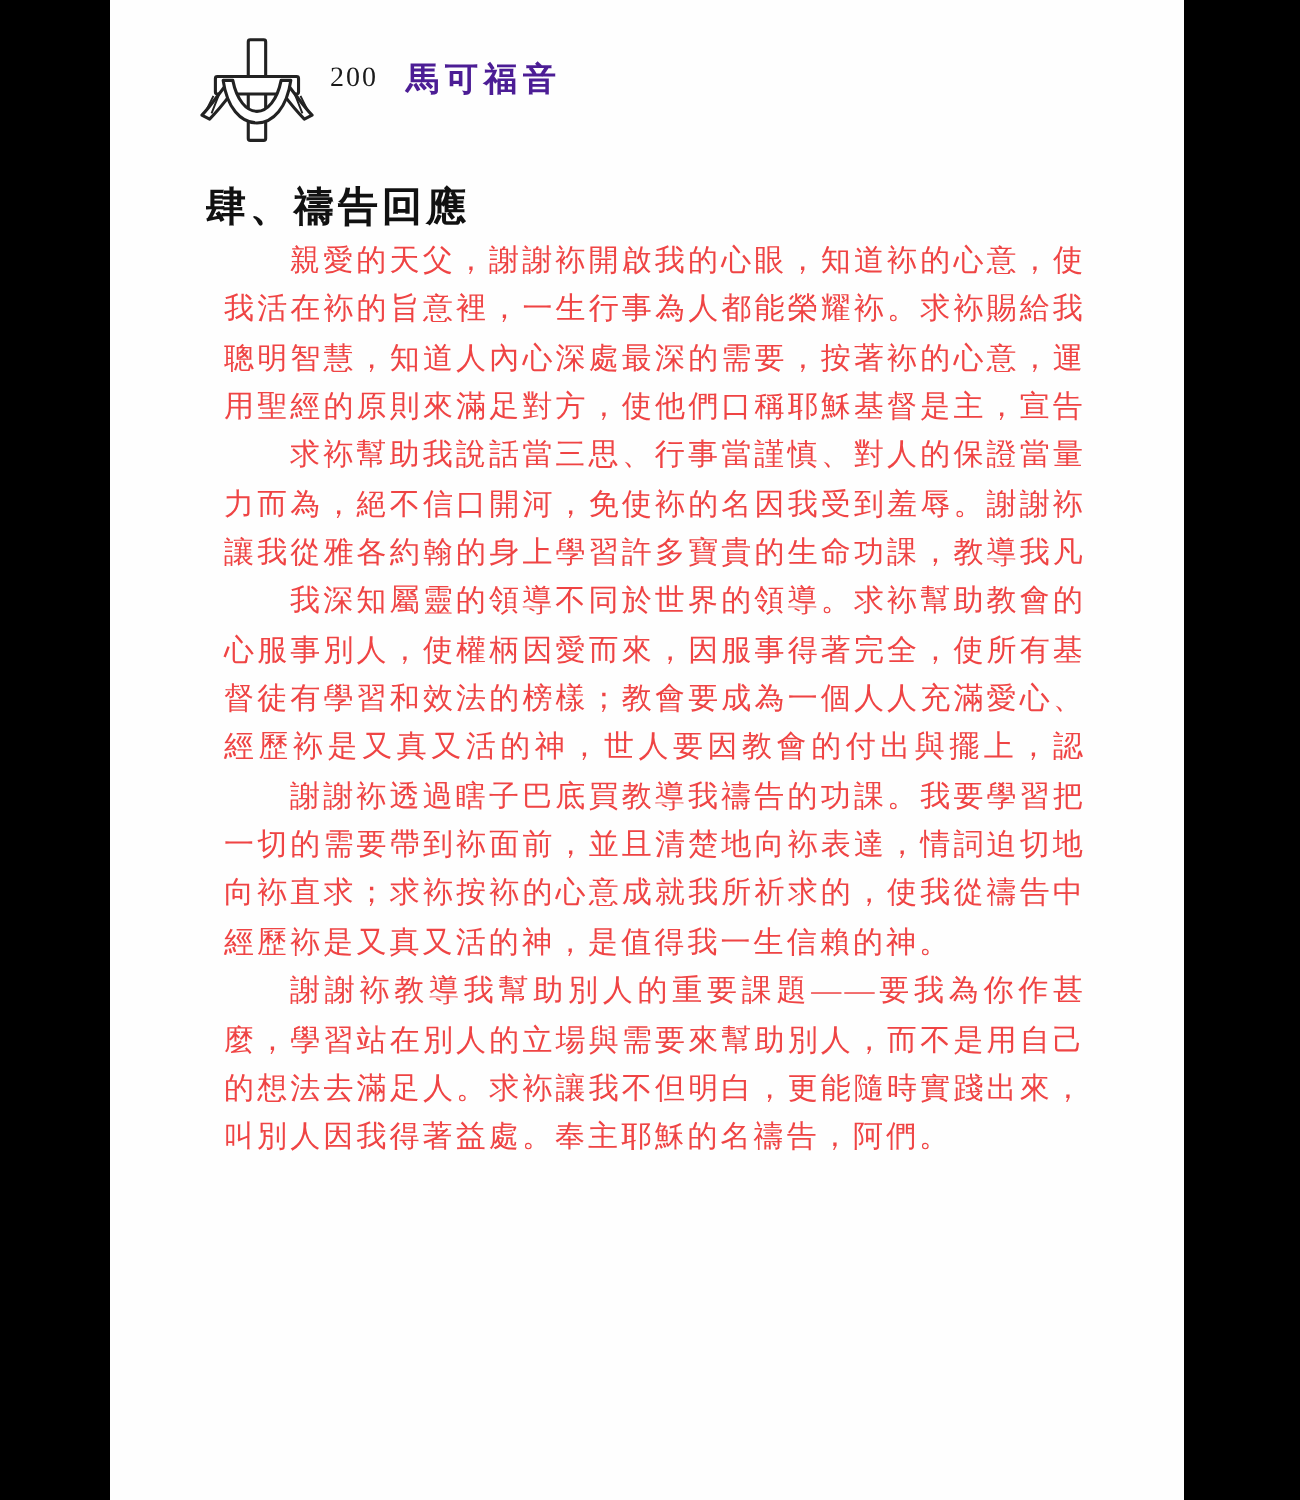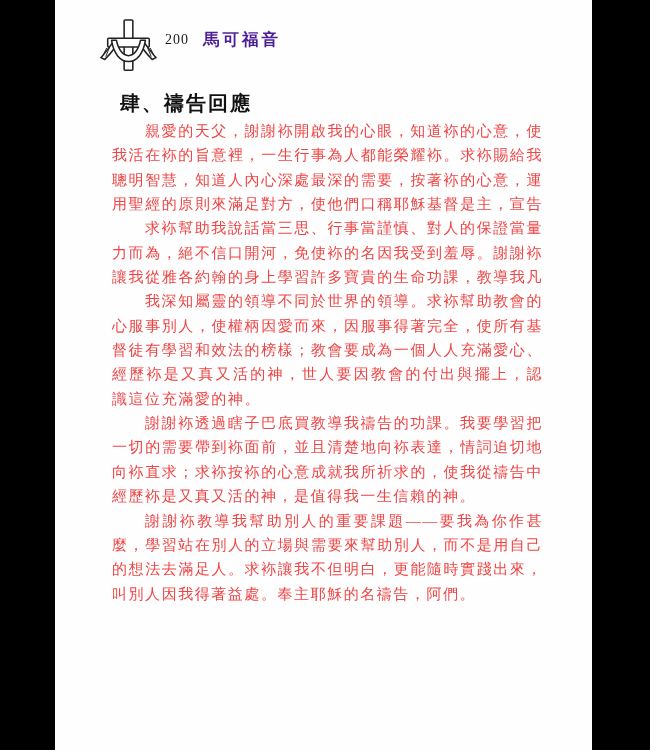--- a/index.html
+++ b/index.html
@@ -23,21 +23,21 @@
   .page-number {
     font-size: 14px; color: #1a1a1a; letter-spacing: 1px;
   }
   .book-title {
     margin-left: 14px;
     font-size: 16.5px; font-weight: bold; color: #4c1d95;
     letter-spacing: 3px;
   }
 
   .section-heading {
-    position: absolute; left: 120px; top: 90px;
+    position: absolute; left: 103px; top: 90px;
     margin: 0;
     font-size: 20px; font-weight: bold; color: #111;
     letter-spacing: 2px;
     white-space: nowrap;
   }
 
   .prayer-body {
     position: absolute; left: 112px; top: 119px;
     width: 431px;
   }
@@ -95,21 +95,20 @@
       <div class="line">我活在袮的旨意裡，一生行事為人都能榮耀袮。求袮賜給我</div>
       <div class="line">聰明智慧，知道人內心深處最深的需要，按著袮的心意，運</div>
       <div class="line">用聖經的原則來滿足對方，使他們口稱耶穌基督是主，宣告</div>
       <div class="line indent">求袮幫助我說話當三思、行事當謹慎、對人的保證當量</div>
       <div class="line">力而為，絕不信口開河，免使袮的名因我受到羞辱。謝謝袮</div>
       <div class="line">讓我從雅各約翰的身上學習許多寶貴的生命功課，教導我凡</div>
       <div class="line indent">我深知屬靈的領導不同於世界的領導。求袮幫助教會的</div>
       <div class="line">心服事別人，使權柄因愛而來，因服事得著完全，使所有基</div>
       <div class="line">督徒有學習和效法的榜樣；教會要成為一個人人充滿愛心、</div>
       <div class="line">經歷袮是又真又活的神，世人要因教會的付出與擺上，認</div>
-      <div class="line end">識這位充滿愛的神。</div>
       <div class="line indent">謝謝袮透過瞎子巴底買教導我禱告的功課。我要學習把</div>
       <div class="line">一切的需要帶到袮面前，並且清楚地向袮表達，情詞迫切地</div>
       <div class="line">向袮直求；求袮按袮的心意成就我所祈求的，使我從禱告中</div>
       <div class="line end">經歷袮是又真又活的神，是值得我一生信賴的神。</div>
       <div class="line indent">謝謝袮教導我幫助別人的重要課題——要我為你作甚</div>
       <div class="line">麼，學習站在別人的立場與需要來幫助別人，而不是用自己</div>
       <div class="line">的想法去滿足人。求袮讓我不但明白，更能隨時實踐出來，</div>
       <div class="line end">叫別人因我得著益處。奉主耶穌的名禱告，阿們。</div>
     </div>
 

